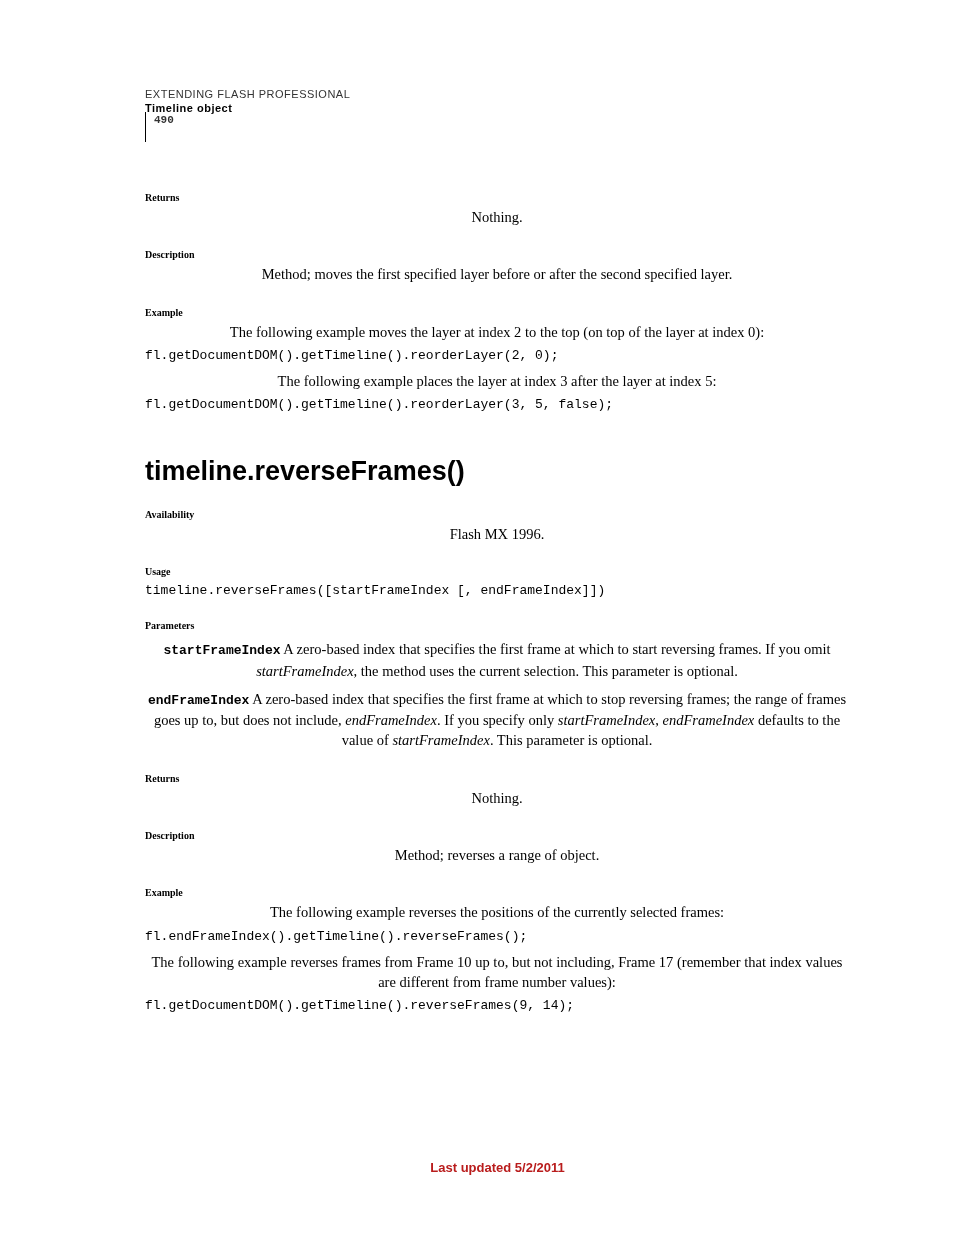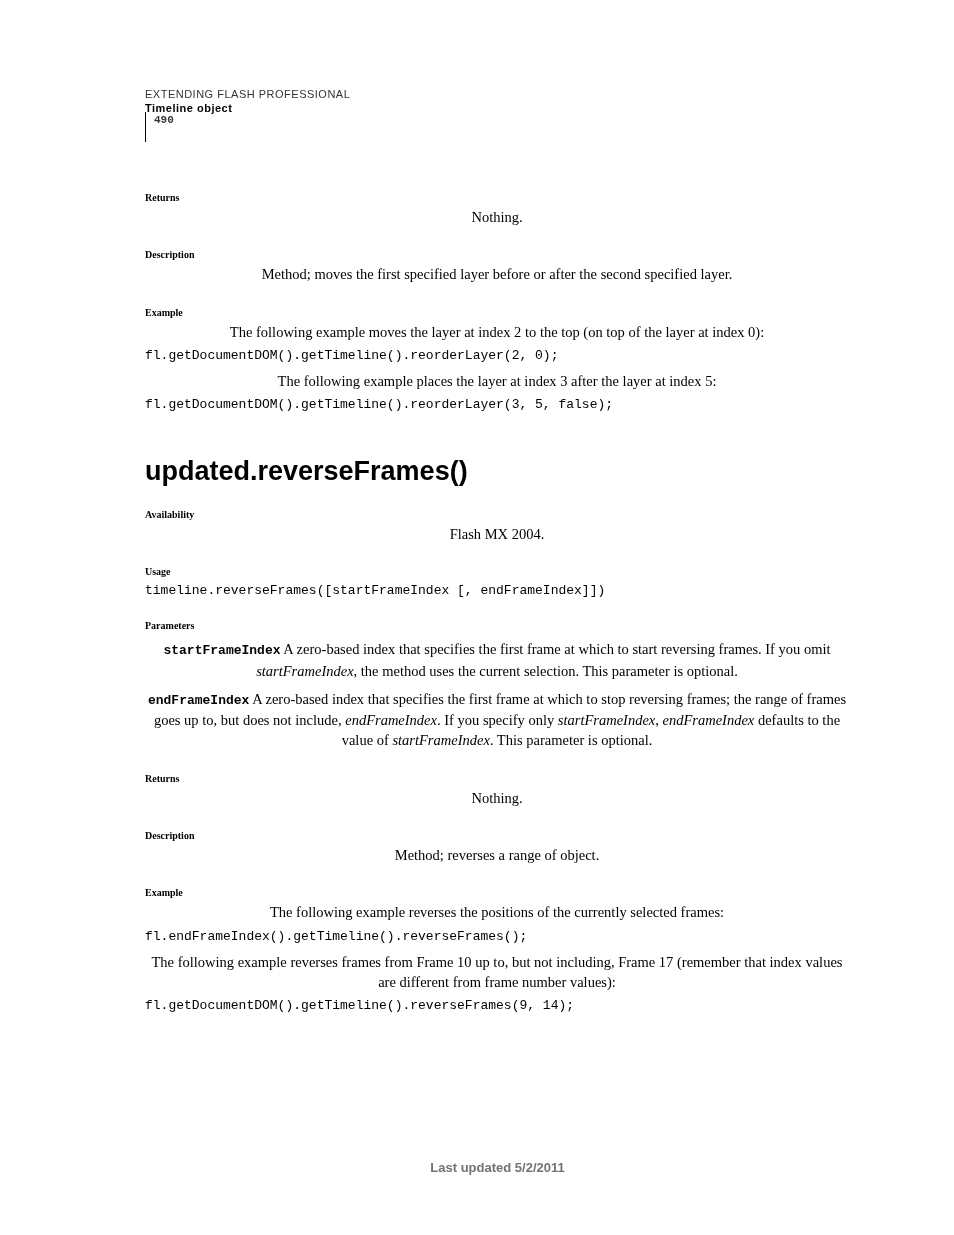--- a/index.html
+++ b/index.html
@@ -89,21 +89,21 @@
   }
   .gap-sm { margin-top: 8px; }
   .footer {
     position: absolute;
     bottom: 60px;
     width: 100%;
     text-align: center;
     font-family: Arial, Helvetica, sans-serif;
     font-size: 13px;
     font-weight: bold;
-    color: #737373;
+    color: #b91c1c;
     padding-left: 41px;
   }
   .para-block {
     margin-top: 8px;
     margin-bottom: 8px;
   }
 </style>
 </head>
 <body>
 
@@ -125,24 +125,24 @@
 
   <div class="section-label">Description</div>
   <div class="body-text">Method; moves the first specified layer before or after the second specified layer.</div>
 
   <div class="section-label">Example</div>
   <div class="body-text">The following example moves the layer at index 2 to the top (on top of the layer at index 0):</div>
   <div class="code">fl.getDocumentDOM().getTimeline().reorderLayer(2, 0);</div>
   <div class="body-text gap-sm">The following example places the layer at index 3 after the layer at index 5:</div>
   <div class="code">fl.getDocumentDOM().getTimeline().reorderLayer(3, 5, false);</div>
 
-  <div class="h1">updated.reverseFrames()</div>
+  <div class="h1">timeline.reverseFrames()</div>
 
   <div class="section-label">Availability</div>
-  <div class="body-text">Flash MX 2004.</div>
+  <div class="body-text">Flash MX 1996.</div>
 
   <div class="section-label">Usage</div>
   <div class="code">timeline.reverseFrames([startFrameIndex [, endFrameIndex]])</div>
 
   <div class="section-label">Parameters</div>
 
   <div class="body-text para-block">
     <span class="code-inline">startFrameIndex</span><span>  A zero-based index that specifies the first frame at which to start reversing frames. If you omit </span><span class="italic">startFrameIndex</span><span>, the method uses the current selection. This parameter is optional.</span>
   </div>
 

